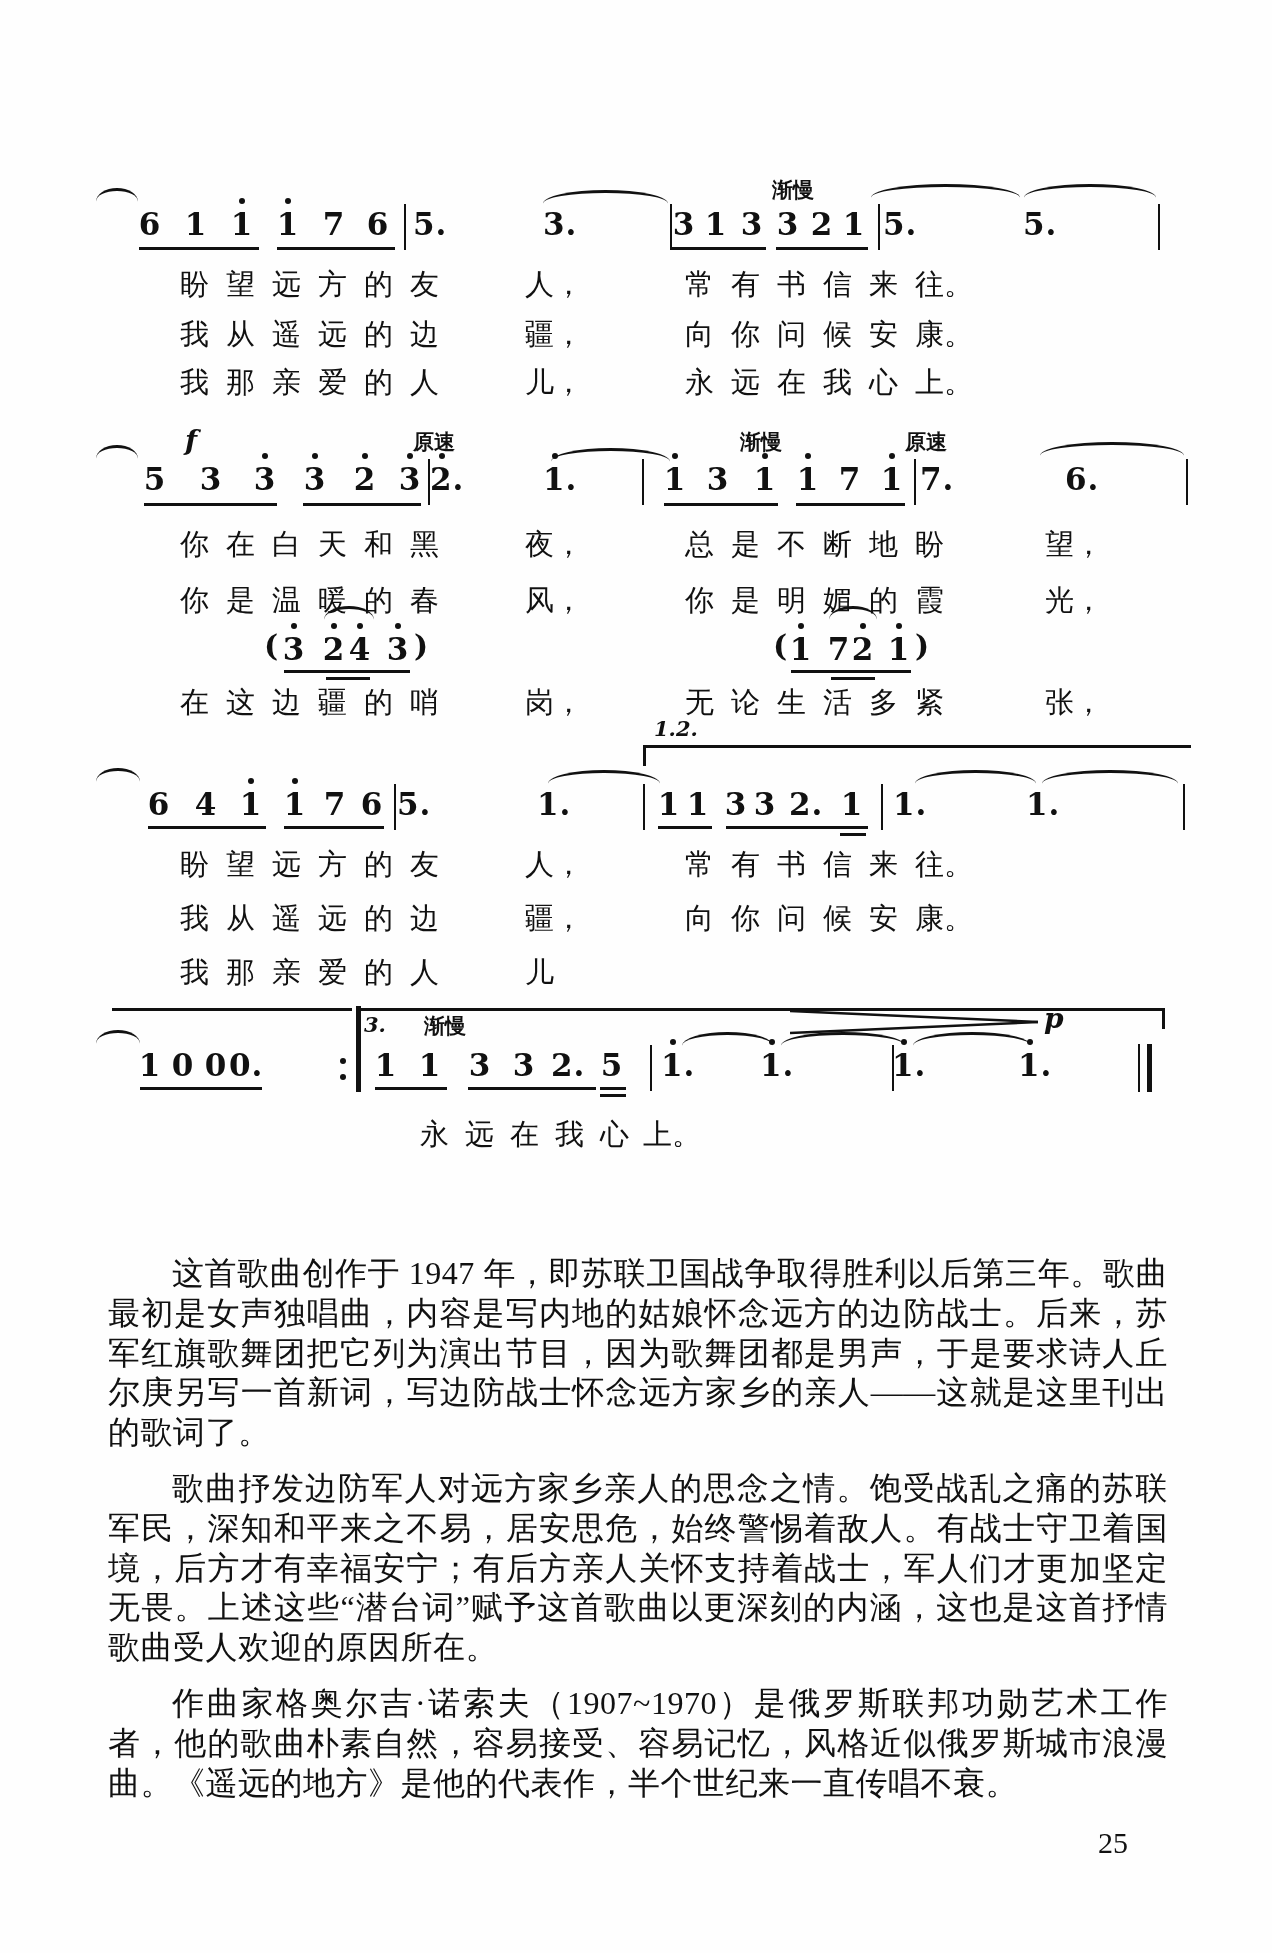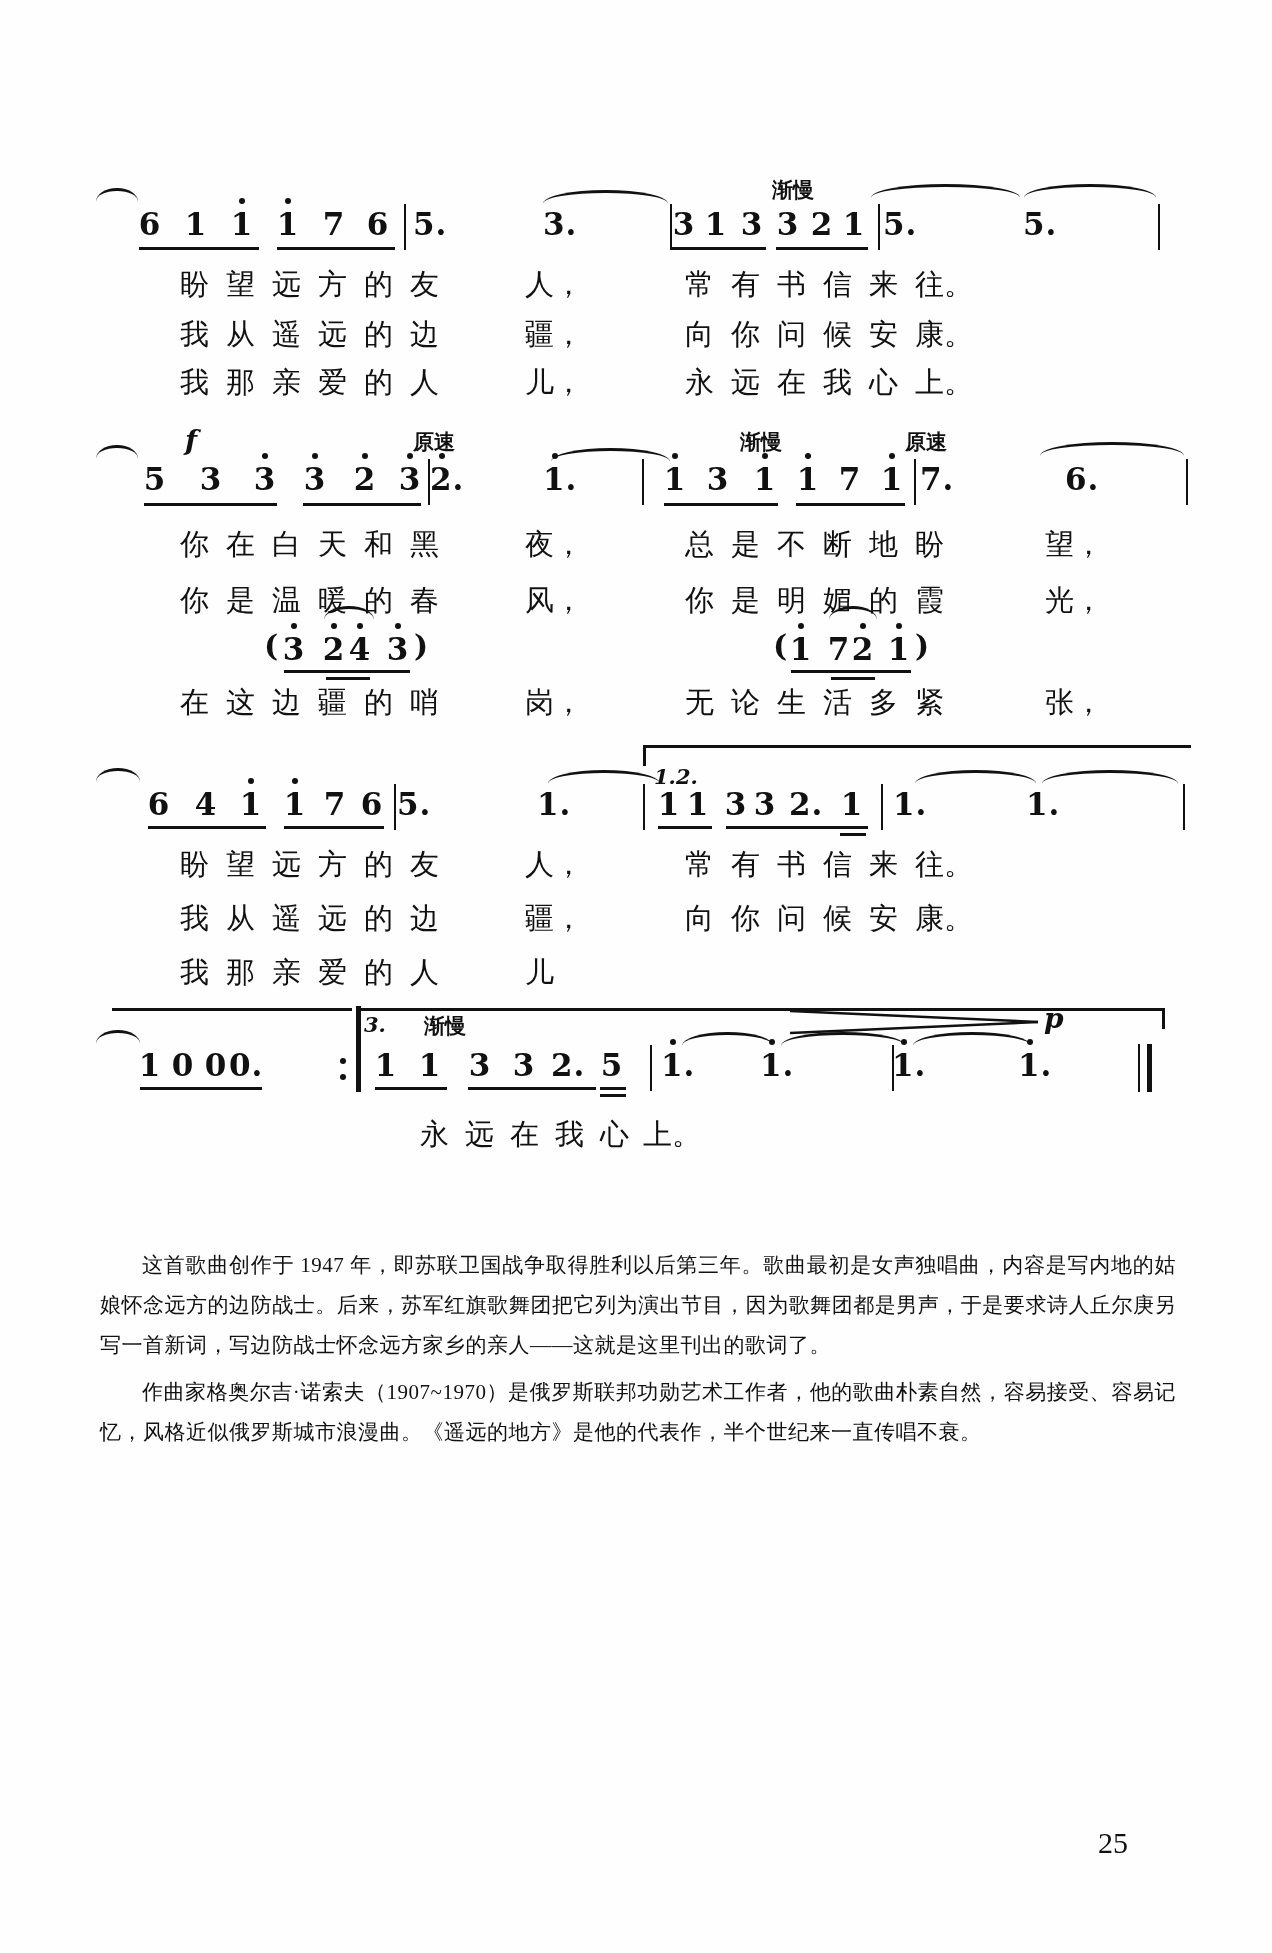--- a/index.html
+++ b/index.html
@@ -24,21 +24,21 @@
             font-family:"DejaVu Serif",serif;}
   .mark-volta{position:absolute;font-size:21px;font-style:italic;font-weight:700;
               font-family:"DejaVu Serif",serif;}
   .mark-paren{position:absolute;font-size:30px;font-weight:700;
               font-family:"DejaVu Serif",serif;}
   .repdot{position:absolute;width:6px;height:6px;background:#111;border-radius:50%;}
   .lyr{position:absolute;font-size:29px;line-height:32px;white-space:nowrap;}
   .hp{position:absolute;}
   
   #article{position:absolute;left:92px;top:1238px;width:1092px;}
-  #article p{margin:8px;text-indent:2em;font-size:21px;line-height:39.8px;
+  #article p{margin:16px;text-indent:2em;font-size:32px;line-height:39.8px;
              text-align:justify;letter-spacing:0.5px;}
   #video-line{position:absolute;left:0;top:1708px;width:1272px;text-align:center;
               font-size:29px;font-weight:700;}
   #video-line a{color:#111;text-decoration:underline;text-underline-offset:6px;}
   #page-num{position:absolute;left:1098px;top:1826px;font-size:30px;}
 </style>
 </head>
 <body>
 
 <div id="page">
@@ -215,21 +215,21 @@
       <div class="lyr" style="left: 410px; top: 686px;">哨</div>
       <div class="lyr" style="left: 525px; top: 686px;">岗，</div>
       <div class="lyr" style="left: 685px; top: 686px;">无</div>
       <div class="lyr" style="left: 731px; top: 686px;">论</div>
       <div class="lyr" style="left: 777px; top: 686px;">生</div>
       <div class="lyr" style="left: 823px; top: 686px;">活</div>
       <div class="lyr" style="left: 869px; top: 686px;">多</div>
       <div class="lyr" style="left: 915px; top: 686px;">紧</div>
       <div class="lyr" style="left: 1045px; top: 686px;">张，</div>
       <div class="volta tickL" style="left: 643px; width: 545px; top: 745px;"></div>
-      <div class="mark-volta" style="left: 654px; top: 764px;">1.2.</div>
+      <div class="mark-volta" style="left: 654px; top: 716px;">1.2.</div>
       <div class="slur" style="left: 96px; width: 44px; top: 768px;"></div>
       <div class="note" style="left: 142px; top: 787px;">6</div>
       <div class="note" style="left: 189px; top: 787px;">4</div>
       <div class="note" style="left: 234px; top: 787px;">1</div>
       <div class="odot" style="left: 248px; top: 778px;"></div>
       <div class="note" style="left: 278px; top: 787px;">1</div>
       <div class="odot" style="left: 292px; top: 778px;"></div>
       <div class="note" style="left: 318px; top: 787px;">7</div>
       <div class="note" style="left: 355px; top: 787px;">6</div>
       <div class="bar" style="left: 394px; top: 784px; height: 46px;"></div>
@@ -333,18 +333,19 @@
       <div class="lyr" style="left: 420px; top: 1118px;">永</div>
       <div class="lyr" style="left: 465px; top: 1118px;">远</div>
       <div class="lyr" style="left: 510px; top: 1118px;">在</div>
       <div class="lyr" style="left: 555px; top: 1118px;">我</div>
       <div class="lyr" style="left: 600px; top: 1118px;">心</div>
       <div class="lyr" style="left: 643px; top: 1118px;">上。</div>
     </div>
 
   <div id="article">
     <p>这首歌曲创作于 1947 年，即苏联卫国战争取得胜利以后第三年。歌曲最初是女声独唱曲，内容是写内地的姑娘怀念远方的边防战士。后来，苏军红旗歌舞团把它列为演出节目，因为歌舞团都是男声，于是要求诗人丘尔庚另写一首新词，写边防战士怀念远方家乡的亲人——这就是这里刊出的歌词了。</p>
+    <p>歌曲抒发边防军人对远方家乡亲人的思念之情。饱受战乱之痛的苏联军民，深知和平来之不易，居安思危，始终警惕着敌人。有战士守卫着国境，后方才有幸福安宁；有后方亲人关怀支持着战士，军人们才更加坚定无畏。上述这些“潜台词”赋予这首歌曲以更深刻的内涵，这也是这首抒情歌曲受人欢迎的原因所在。</p>
     <p>作曲家格奥尔吉·诺索夫（1907~1970）是俄罗斯联邦功勋艺术工作者，他的歌曲朴素自然，容易接受、容易记忆，风格近似俄罗斯城市浪漫曲。《遥远的地方》是他的代表作，半个世纪来一直传唱不衰。</p>
   </div>
 
 
   <div id="page-num">25</div>
 </div>
 
 </body></html>

